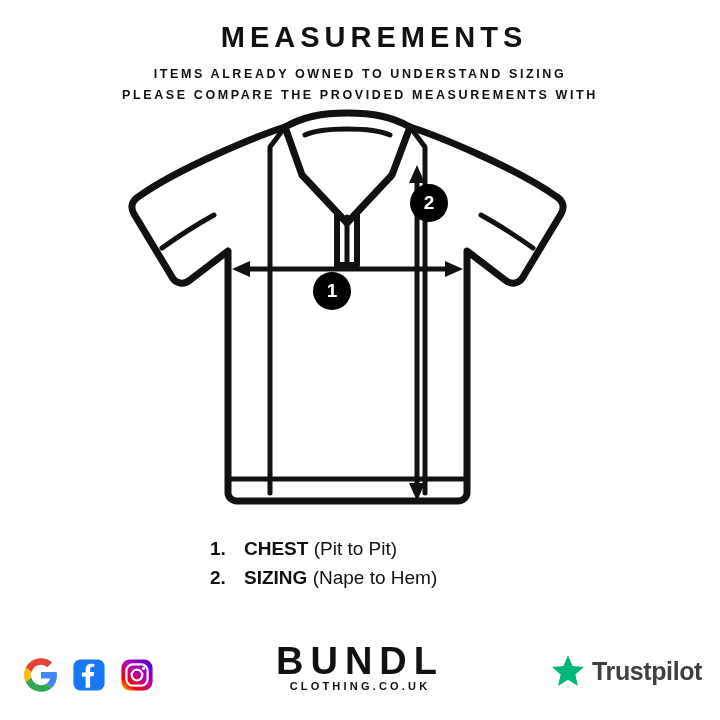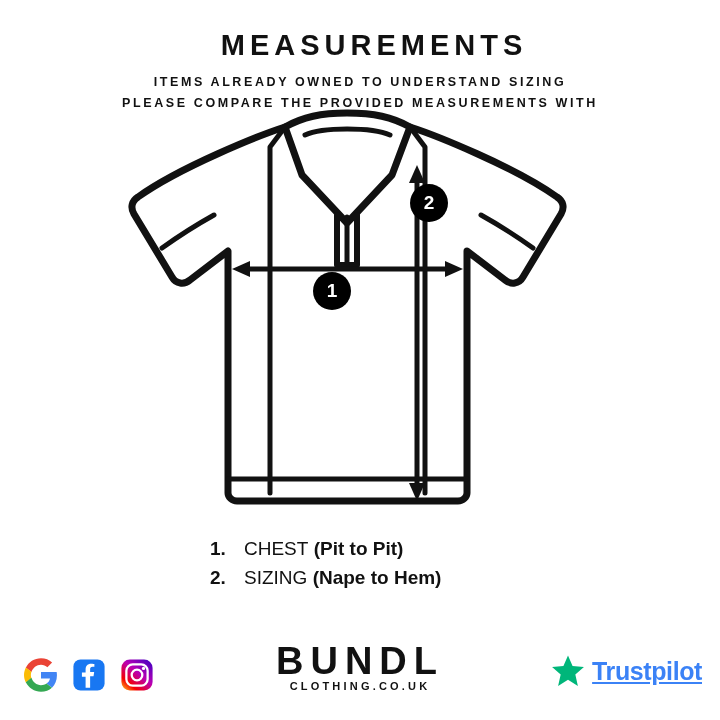--- a/index.html
+++ b/index.html
@@ -28,21 +28,21 @@
     left: 0;
     width: 720px;
     text-align: center;
   }
   .title {
     font-size: 29px;
     font-weight: bold;
     letter-spacing: 5px;
     color: #111;
     line-height: 1.1;
-    margin: 8px;
+    margin: 0;
     padding-left: 28px;
   }
   .subtitle {
     margin-top: 10px;
     font-size: 12.5px;
     font-weight: bold;
     letter-spacing: 2.6px;
     color: #111;
     line-height: 1.7;
     padding: 0 48px;
@@ -92,25 +92,25 @@
     display: inline-block;
     text-align: left;
     width: 300px;
   }
   .legend-num {
     display: inline-block;
     width: 34px;
     font-weight: bold;
   }
   .legend-label {
+    font-weight: bold;
+    margin-top: 12px;
+  }
+  .legend-note {
     font-weight: normal;
-    margin-top: 12px;
-  }
-  .legend-note {
-    font-weight: bold;
     text-align: right;
   }
   
   .footer {
     position: absolute;
     bottom: 0;
     left: 0;
     width: 720px;
     height: 110px;
   }
@@ -151,23 +151,22 @@
     position: absolute;
     right: 18px;
     bottom: 32px;
     display: flex;
     align-items: center;
     gap: 7px;
   }
   .tp-text {
     font-size: 25px;
     font-weight: bold;
-    color: #3b82f6;
+    color: #404040;
     letter-spacing: -0.4px;
-    text-decoration: underline;
   }
 </style>
 </head>
 <body>
 
 <div class="page">
 
   <div class="header">
     <div class="title">MEASUREMENTS</div>
     <div class="subtitle">

